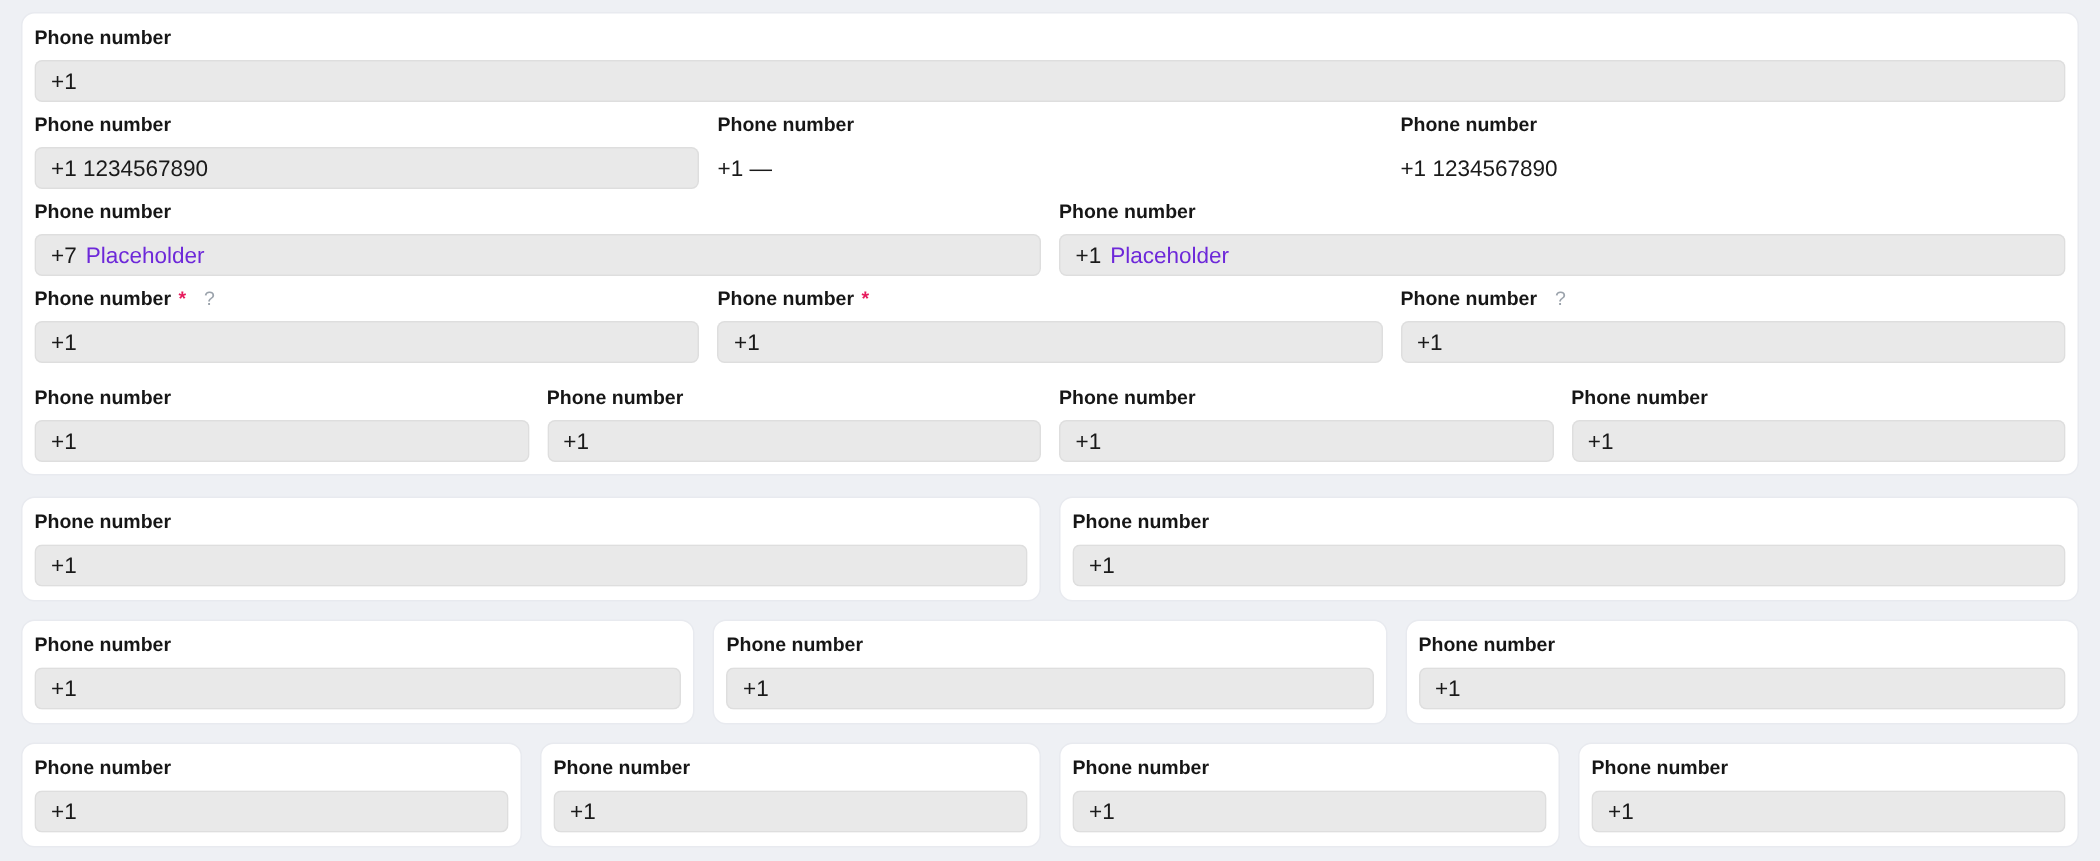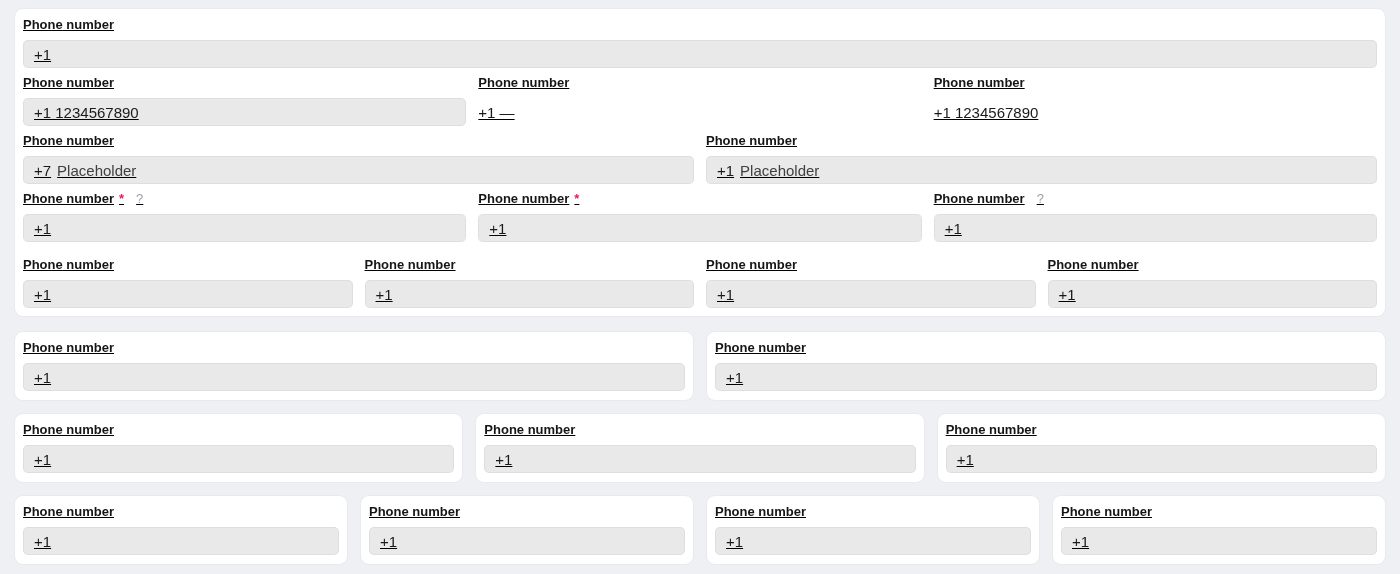--- a/index.html
+++ b/index.html
@@ -19,21 +19,21 @@
   .top-card {
     padding: 9px 8px 8px;
     display: flex;
     flex-direction: column;
     margin-bottom: 14px;
   }
   .top-card .row { display: flex; gap: 12px; }
   .top-card .row + .row { margin-top: 8px; }
   .top-card .row:last-child { margin-top: 16px; }
 
-  .field { flex: 1; min-width: 0; text-decoration: underline; }
+  .field { flex: 1; min-width: 0; }
 
   .label-row { display: flex; align-items: center; height: 13px; margin-bottom: 9px; }
   .label {
     font-size: 13px;
     font-weight: 700;
     color: #161616;
     line-height: 13px;
     white-space: nowrap;
   }
   .required {
@@ -61,21 +61,21 @@
     align-items: center;
     padding: 0 10px;
     gap: 6px;
     font-size: 15px;
     color: #1a1a1a;
     cursor: text;
     white-space: nowrap;
     overflow: hidden;
   }
   .input .value { color: #1a1a1a; }
-  .input .placeholder { color: #404040; }
+  .input .placeholder { color: #6d28d9; }
 
   .readonly {
     height: 28px;
     display: flex;
     align-items: center;
     font-size: 15px;
     color: #1a1a1a;
     white-space: nowrap;
   }
 

